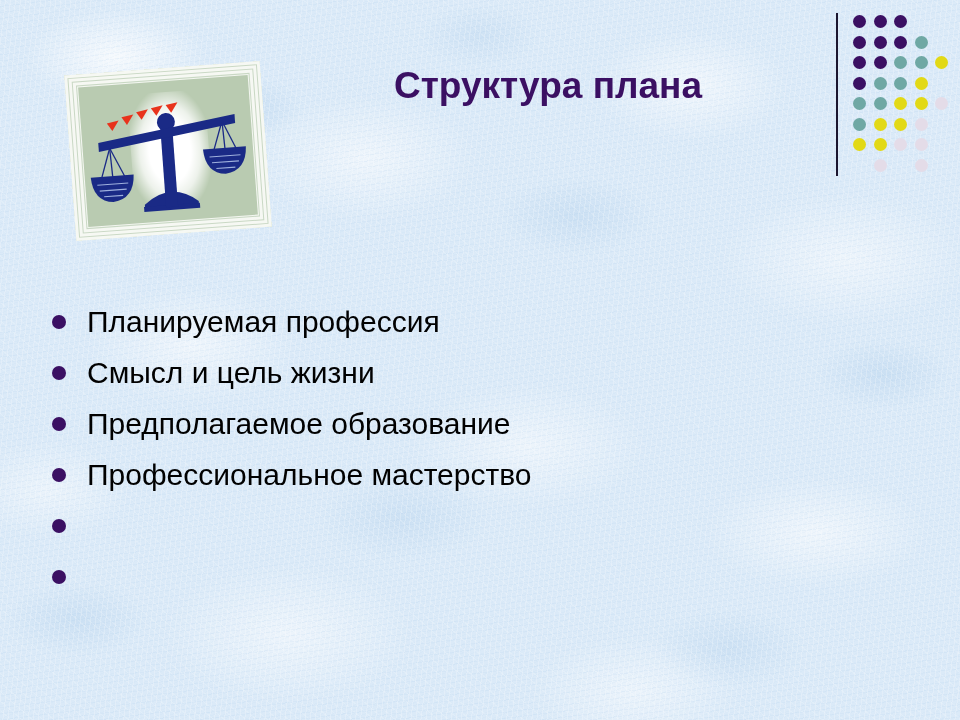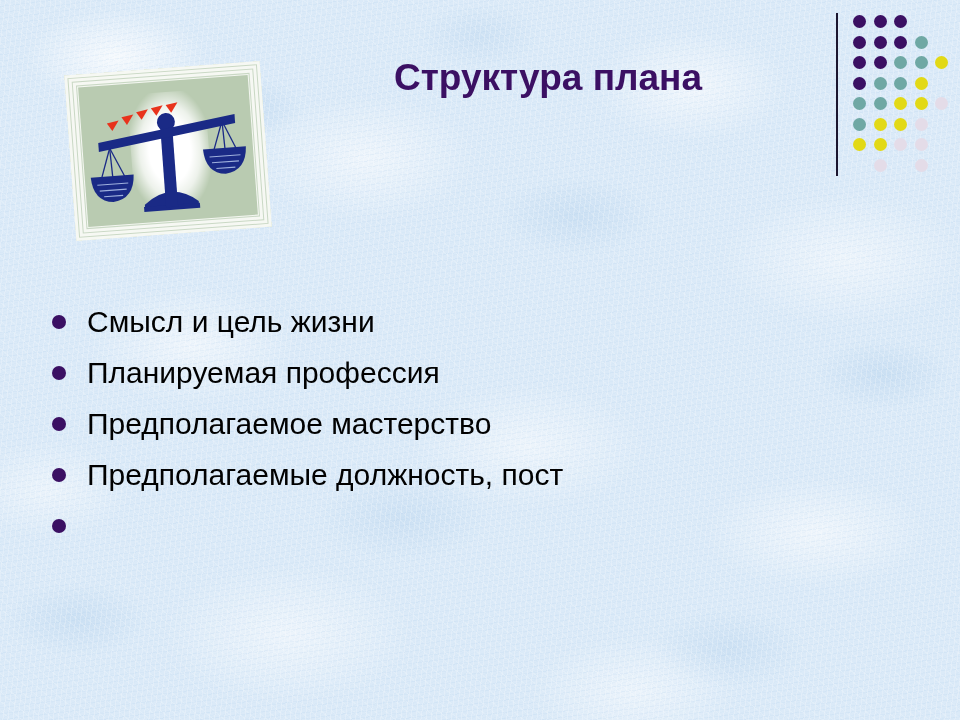--- a/index.html
+++ b/index.html
@@ -113,20 +113,21 @@
     color: #3b1063;
     font-family: "Liberation Sans", sans-serif;
     font-weight: bold;
     font-size: 37px;
     line-height: 45px;
     letter-spacing: 0px;
   }
   #title-block .tl {
     display: block;
     white-space: nowrap;
+    margin-top: 8px;
   }
 
   
   #dot-panel {
     position: absolute;
     left: 830px;
     top: 0px;
     width: 130px;
     height: 180px;
   }
@@ -277,32 +278,35 @@
         <span class="dot" style="left: 64px; top: 138px; background: rgb(228, 220, 232);"></span>
         <span class="dot" style="left: 84.5px; top: 138px; background: rgb(228, 220, 232);"></span>
         <span class="dot" style="left: 43.5px; top: 158.5px; background: rgb(228, 220, 232);"></span>
         <span class="dot" style="left: 84.5px; top: 158.5px; background: rgb(228, 220, 232);"></span>
       </div>
   </div>
 
   <div id="bullet-list">
     <div class="bullet-row">
       <span class="bullet-dot"></span>
+      <span class="bullet-text">Планируемая профессия</span>
+    </div>
+    <div class="bullet-row">
+      <span class="bullet-dot"></span>
       <span class="bullet-text">Смысл и цель жизни</span>
     </div>
     <div class="bullet-row">
       <span class="bullet-dot"></span>
-      <span class="bullet-text">Планируемая профессия</span>
-    </div>
-    <div class="bullet-row">
-      <span class="bullet-dot"></span>
-      <span class="bullet-text">Предполагаемое мастерство</span>
-    </div>
-    <div class="bullet-row">
-      <span class="bullet-dot"></span>
-      <span class="bullet-text">Предполагаемые должность, пост</span>
+      <span class="bullet-text">Предполагаемое образование</span>
+    </div>
+    <div class="bullet-row">
+      <span class="bullet-dot"></span>
+      <span class="bullet-text">Профессиональное мастерство</span>
+    </div>
+    <div class="bullet-row">
+      <span class="bullet-dot"></span>
     </div>
     <div class="bullet-row">
       <span class="bullet-dot"></span>
     </div>
   </div>
 
 </div>
 
 </body></html>

